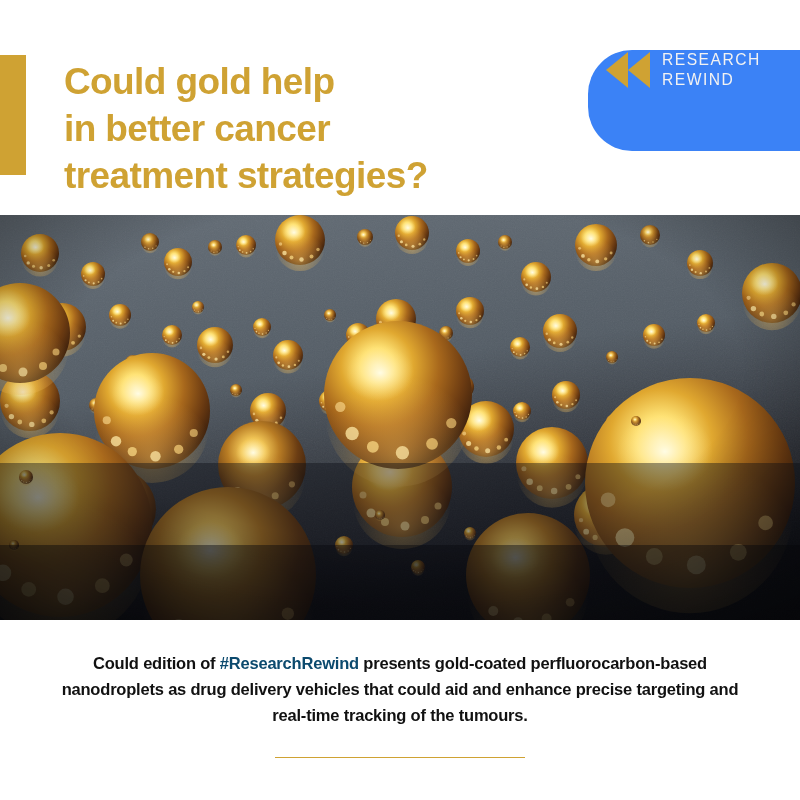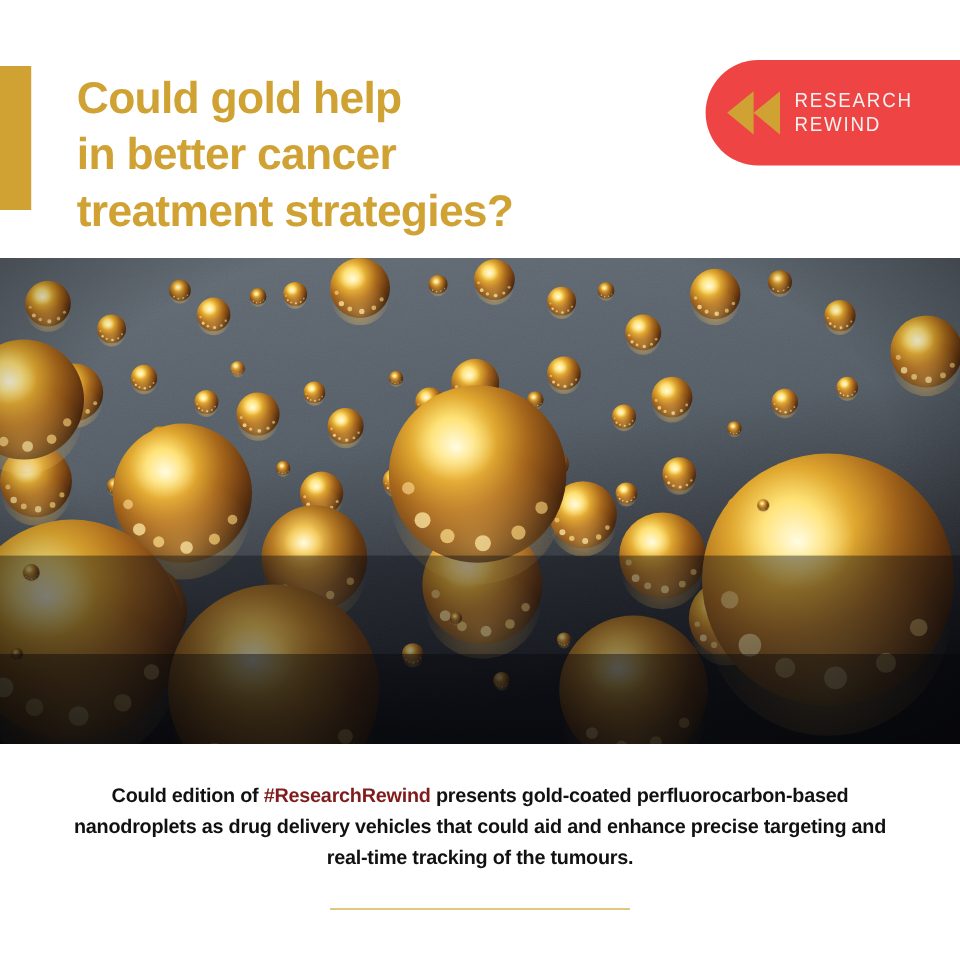--- a/index.html
+++ b/index.html
@@ -53,26 +53,25 @@
     letter-spacing: -0.6px;
     white-space: pre-line;
   }
 
   
   .logo-badge {
     position: absolute;
     right: 0;
     top: 50px;
     width: 212px;
-    height: 88px;
-    background: #ef4444;
+    height: 101px;
+    background: #3b82f6;
     border-top-left-radius: 44px;
     border-bottom-left-radius: 44px;
     display: flex;
-    align-items: center;
     padding-left: 16px;
     box-sizing: border-box;
   }
 
   .rewind-icon {
     width: 48px;
     height: 40px;
     flex: 0 0 auto;
     display: block;
   }
@@ -110,21 +109,21 @@
     width: 700px;
     margin: 0;
     text-align: center;
     color: #111111;
     font-family: "Liberation Sans", sans-serif;
     font-size: 16.5px;
     font-weight: bold;
     line-height: 26px;
     letter-spacing: -0.2px;
   }
-  .caption .tag { color: #7f1d1d; }
+  .caption .tag { color: #0c4a6e; }
 
   .divider {
     position: absolute;
     left: 275px;
     top: 757px;
     width: 250px;
     height: 0;
     border: none;
     border-top: 1.5px solid #cfa233;
     margin: 0;

